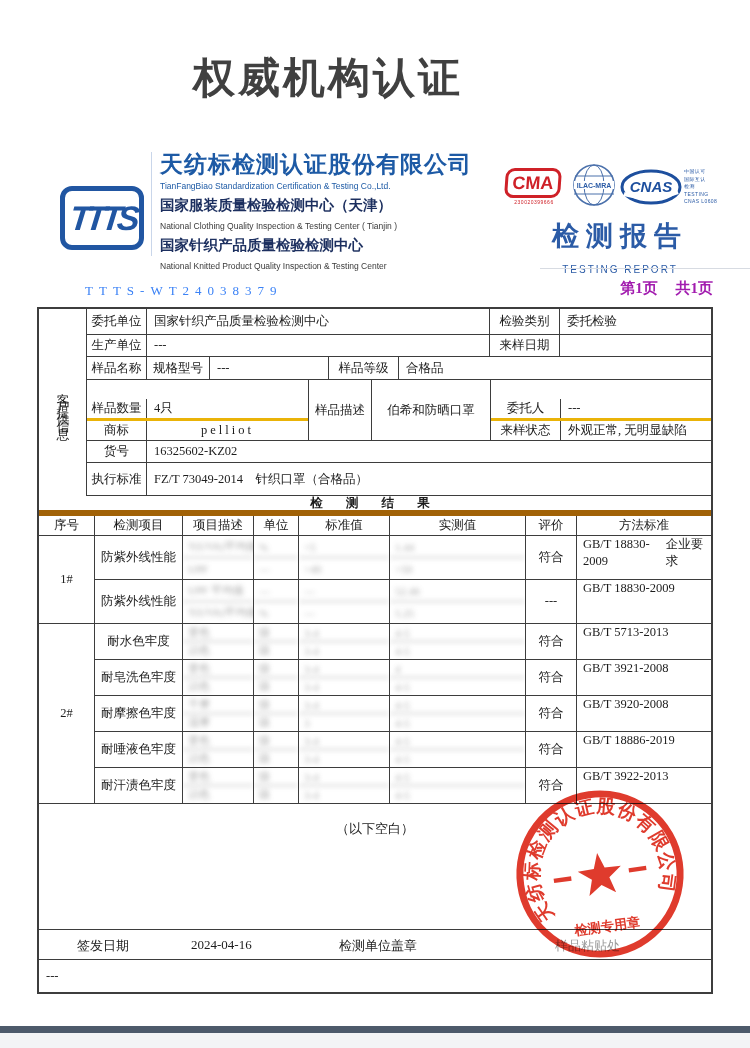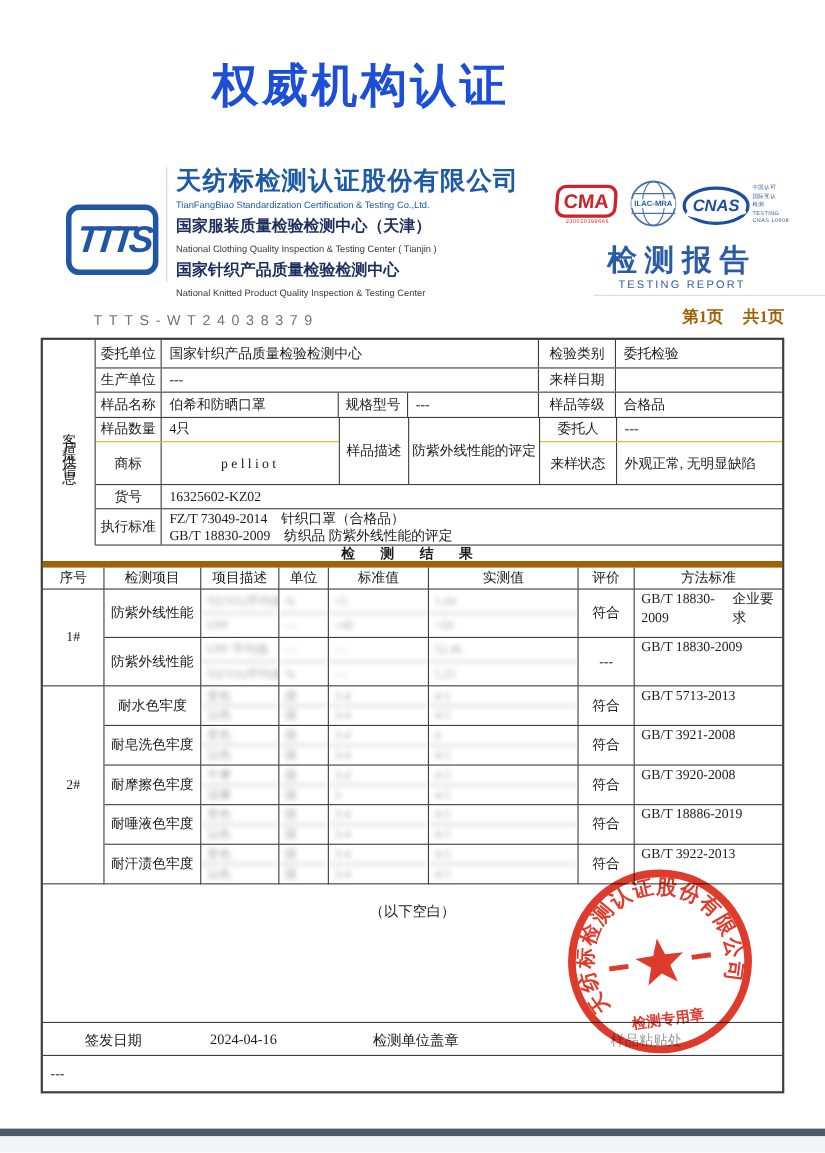--- a/index.html
+++ b/index.html
@@ -6,21 +6,21 @@
   html,body { background:#fff; }
   .page {
     position:relative; width:750px; height:1048px; margin:0 auto;
     background:#fff; overflow:hidden;
     font-family:"Liberation Serif","DejaVu Serif",serif; color:#222;
   }
   
   .big-title {
     position:absolute; top:50px; left:0; width:656px; text-align:center;
     font-family:"Liberation Sans","DejaVu Sans",sans-serif;
-    font-size:42px; font-weight:900; color:#1d4ed8; letter-spacing:3px;
+    font-size:42px; font-weight:900; color:#404040; letter-spacing:3px;
   }
   
   .tts-logo {
     position:absolute; left:60px; top:186px; width:84px; height:64px;
     border:5px solid #2156a2; border-radius:12px;
     display:flex; align-items:center; justify-content:center;
   }
   .tts-logo span {
     font-family:"Liberation Sans",sans-serif; font-weight:900; font-style:italic;
     font-size:34px; color:#2156a2; letter-spacing:-5px; transform:skewX(-6deg);
@@ -47,30 +47,30 @@
   .cnas-side {
     position:absolute; left:684px; top:168px;
     font-family:"Liberation Sans",sans-serif; font-size:5px; line-height:1.5;
     color:#2b5ba6; letter-spacing:.4px;
   }
   .rep-title {
     position:absolute; left:520px; top:218px; width:200px; text-align:center;
     font-family:"Liberation Sans",sans-serif; color:#2b5ba6;
   }
   .rep-title .cn { font-size:27px; font-weight:700; letter-spacing:7px; }
-  .rep-title .en { font-size:10px; letter-spacing:2px; margin-top:0; }
+  .rep-title .en { font-size:10px; letter-spacing:2px; margin-top:10px; }
   .rep-underline { position:absolute; left:540px; top:268px; width:210px; height:1px; background:#d7dbe2; }
   
   .rep-no {
     position:absolute; left:85px; top:283px;
-    font-family:Liberation Sans, sans-serif;
-    font-size:13px; color:#737373; letter-spacing:6px;
+    font-family:Liberation Serif, serif;
+    font-size:13px; color:#3b82f6; letter-spacing:6px;
   }
   .page-info {
-    position:absolute; right:37px; top:279px; font-size:15px; font-weight:700; color:#a16207;
+    position:absolute; right:37px; top:279px; font-size:15px; font-weight:700; color:#a21caf;
   }
   .page-info span { margin-left:14px; }
   
   .doc {
     position:absolute; left:37px; top:307px; width:676px;
     border:2px solid #3d3d3d; font-size:12.5px; color:#1c1c1c; background:#fff;
   }
   .bR { border-right:1px solid #3d3d3d; }
   .bB { border-bottom:1px solid #3d3d3d; }
   .cell { display:flex; align-items:center; }
@@ -83,21 +83,21 @@
     writing-mode:vertical-rl; text-orientation:upright; letter-spacing:7px;
     font-size:13px; color:#1c1c1c;
   }
   .info-rows { flex:1; display:flex; flex-direction:column; }
   .irow { display:flex; }
   .h26{height:26px} .h22{height:22px} .h23{height:23px} .h33{height:33px}
   .w60{width:60px} .w70{width:70px} .w161{width:161px} .w63{width:63px} .w119{width:119px} .w343{width:343px}
   .flex1{flex:1}
   .row45 { display:flex; height:61px; }
   .r45-left { width:222px; display:flex; flex-direction:column; border-right:1px solid #3d3d3d; }
-  .r45a { height:22px; display:flex; border-bottom:1px solid #eab308; }
+  .r45a { height:22px; display:flex; border-bottom:3px solid #eab308;margin-top:19px; }
   .r45b { flex:1; display:flex; }
   .r45-right { flex:1; display:flex; flex-direction:column; }
   .std-cell { flex-direction:column; align-items:flex-start; justify-content:center; line-height:1.3; }
   .brand-val { letter-spacing:3px; }
   
   .res-bar { height:20px; display:flex; align-items:center; justify-content:center;
              font-weight:700; letter-spacing:10px; border-bottom:6px solid #a16207; }
   .res {
     display:grid;
     grid-template-columns:56px 88px 71px 45px 91px 136px 51px auto;
@@ -212,59 +212,57 @@
           <div class="cell ctr w70 bR">检验类别</div>
           <div class="cell pl flex1">委托检验</div>
         </div>
         <div class="irow h22 bB">
           <div class="cell ctr w60 bR">生产单位</div>
           <div class="cell pl w343 bR">---</div>
           <div class="cell ctr w70 bR">来样日期</div>
         </div>
         <div class="irow h23 bB">
           <div class="cell ctr w60 bR">样品名称</div>
-          <div class="cell pl w161 bR">伯希和防晒口罩</div>
           <div class="cell ctr w63 bR">规格型号</div>
           <div class="cell pl w119 bR">---</div>
           <div class="cell ctr w70 bR">样品等级</div>
           <div class="cell pl flex1">合格品</div>
         </div>
         <div class="row45 bB">
           <div class="r45-left">
             <div class="r45a">
               <div class="cell ctr w60 bR">样品数量</div>
               <div class="cell pl flex1">4只</div>
             </div>
             <div class="r45b">
               <div class="cell ctr w60 bR">商标</div>
               <div class="cell ctr flex1 brand-val">pelliot</div>
             </div>
           </div>
           <div class="cell ctr w63 bR">样品描述</div>
-          <div class="cell ctr w119 bR">防紫外线性能的评定</div>
+          <div class="cell ctr w119 bR">伯希和防晒口罩</div>
           <div class="r45-right">
             <div class="r45a">
               <div class="cell ctr w70 bR">委托人</div>
               <div class="cell pl flex1">---</div>
             </div>
             <div class="r45b">
               <div class="cell ctr w70 bR">来样状态</div>
               <div class="cell pl flex1">外观正常, 无明显缺陷</div>
             </div>
           </div>
         </div>
         <div class="irow h22 bB">
           <div class="cell ctr w60 bR">货号</div>
           <div class="cell pl flex1">16325602-KZ02</div>
         </div>
         <div class="irow h33 bB">
           <div class="cell ctr w60 bR">执行标准</div>
           <div class="cell pl flex1 std-cell">
             <div>FZ/T 73049-2014　针织口罩（合格品）</div>
-            <div>GB/T 18830-2009　纺织品 防紫外线性能的评定</div>
           </div>
         </div>
       </div>
     </div>
 
     <div class="res-bar">检 测 结 果</div>
 
     <div class="res">
 
       <div class="c hc">序号</div>

